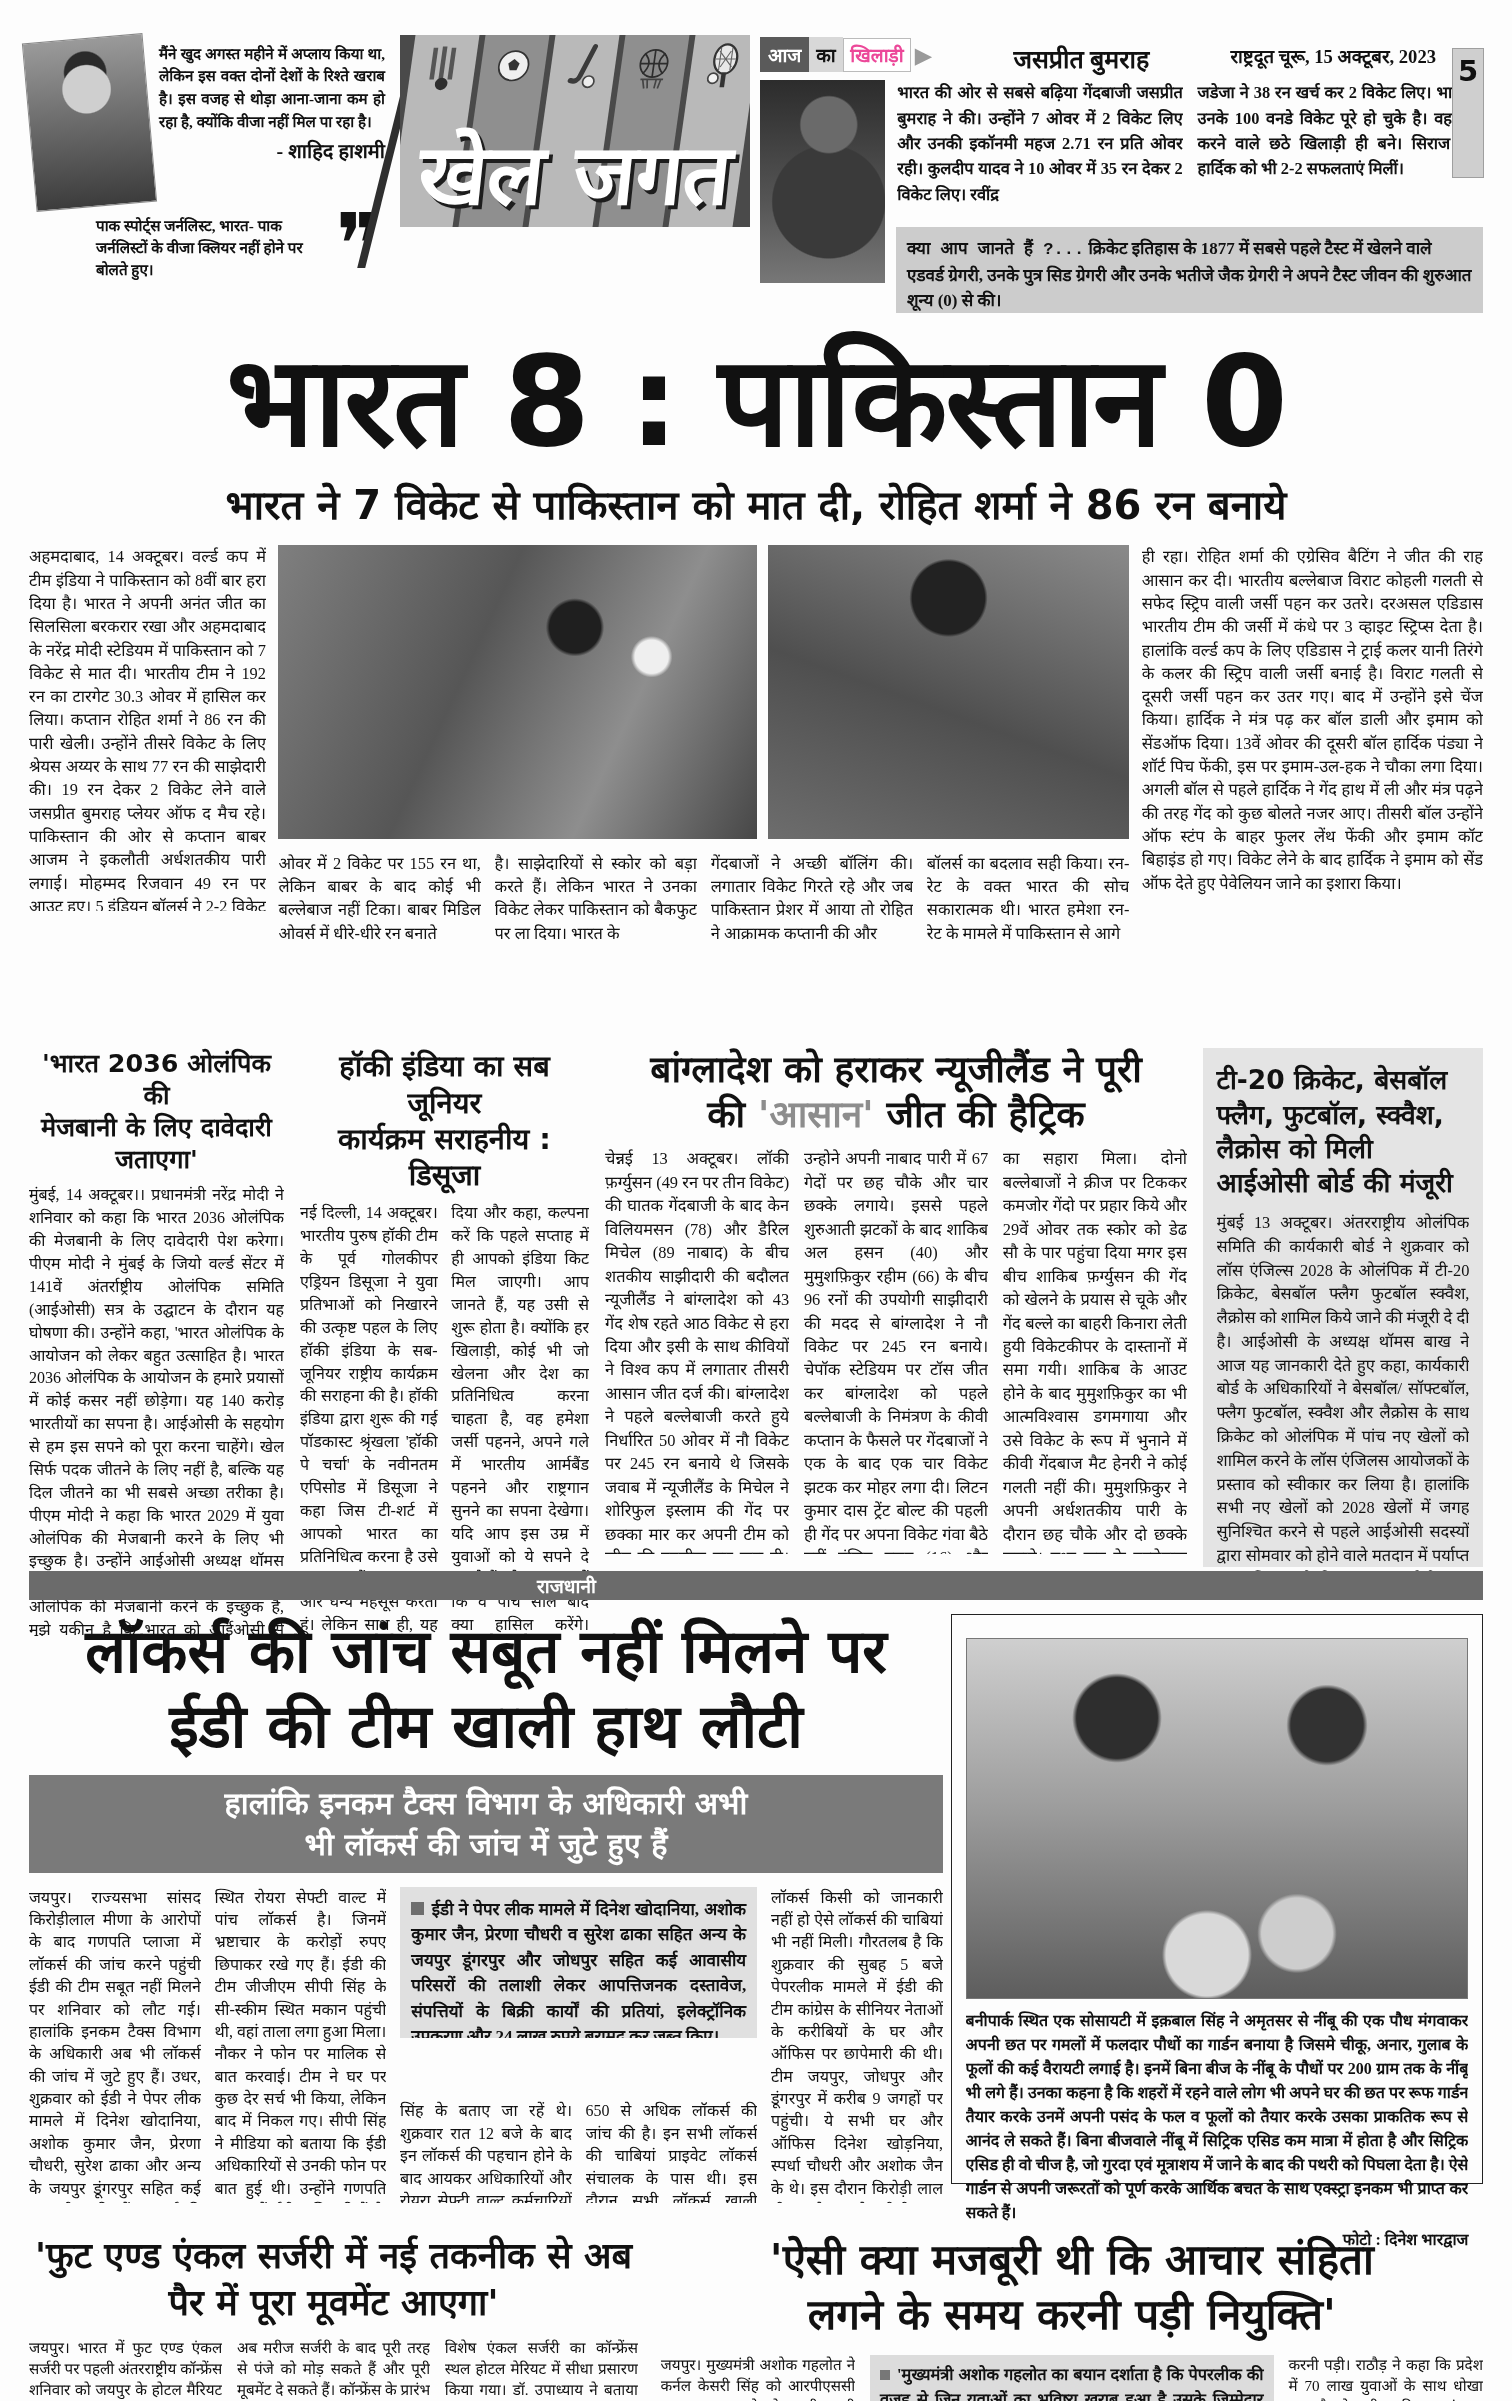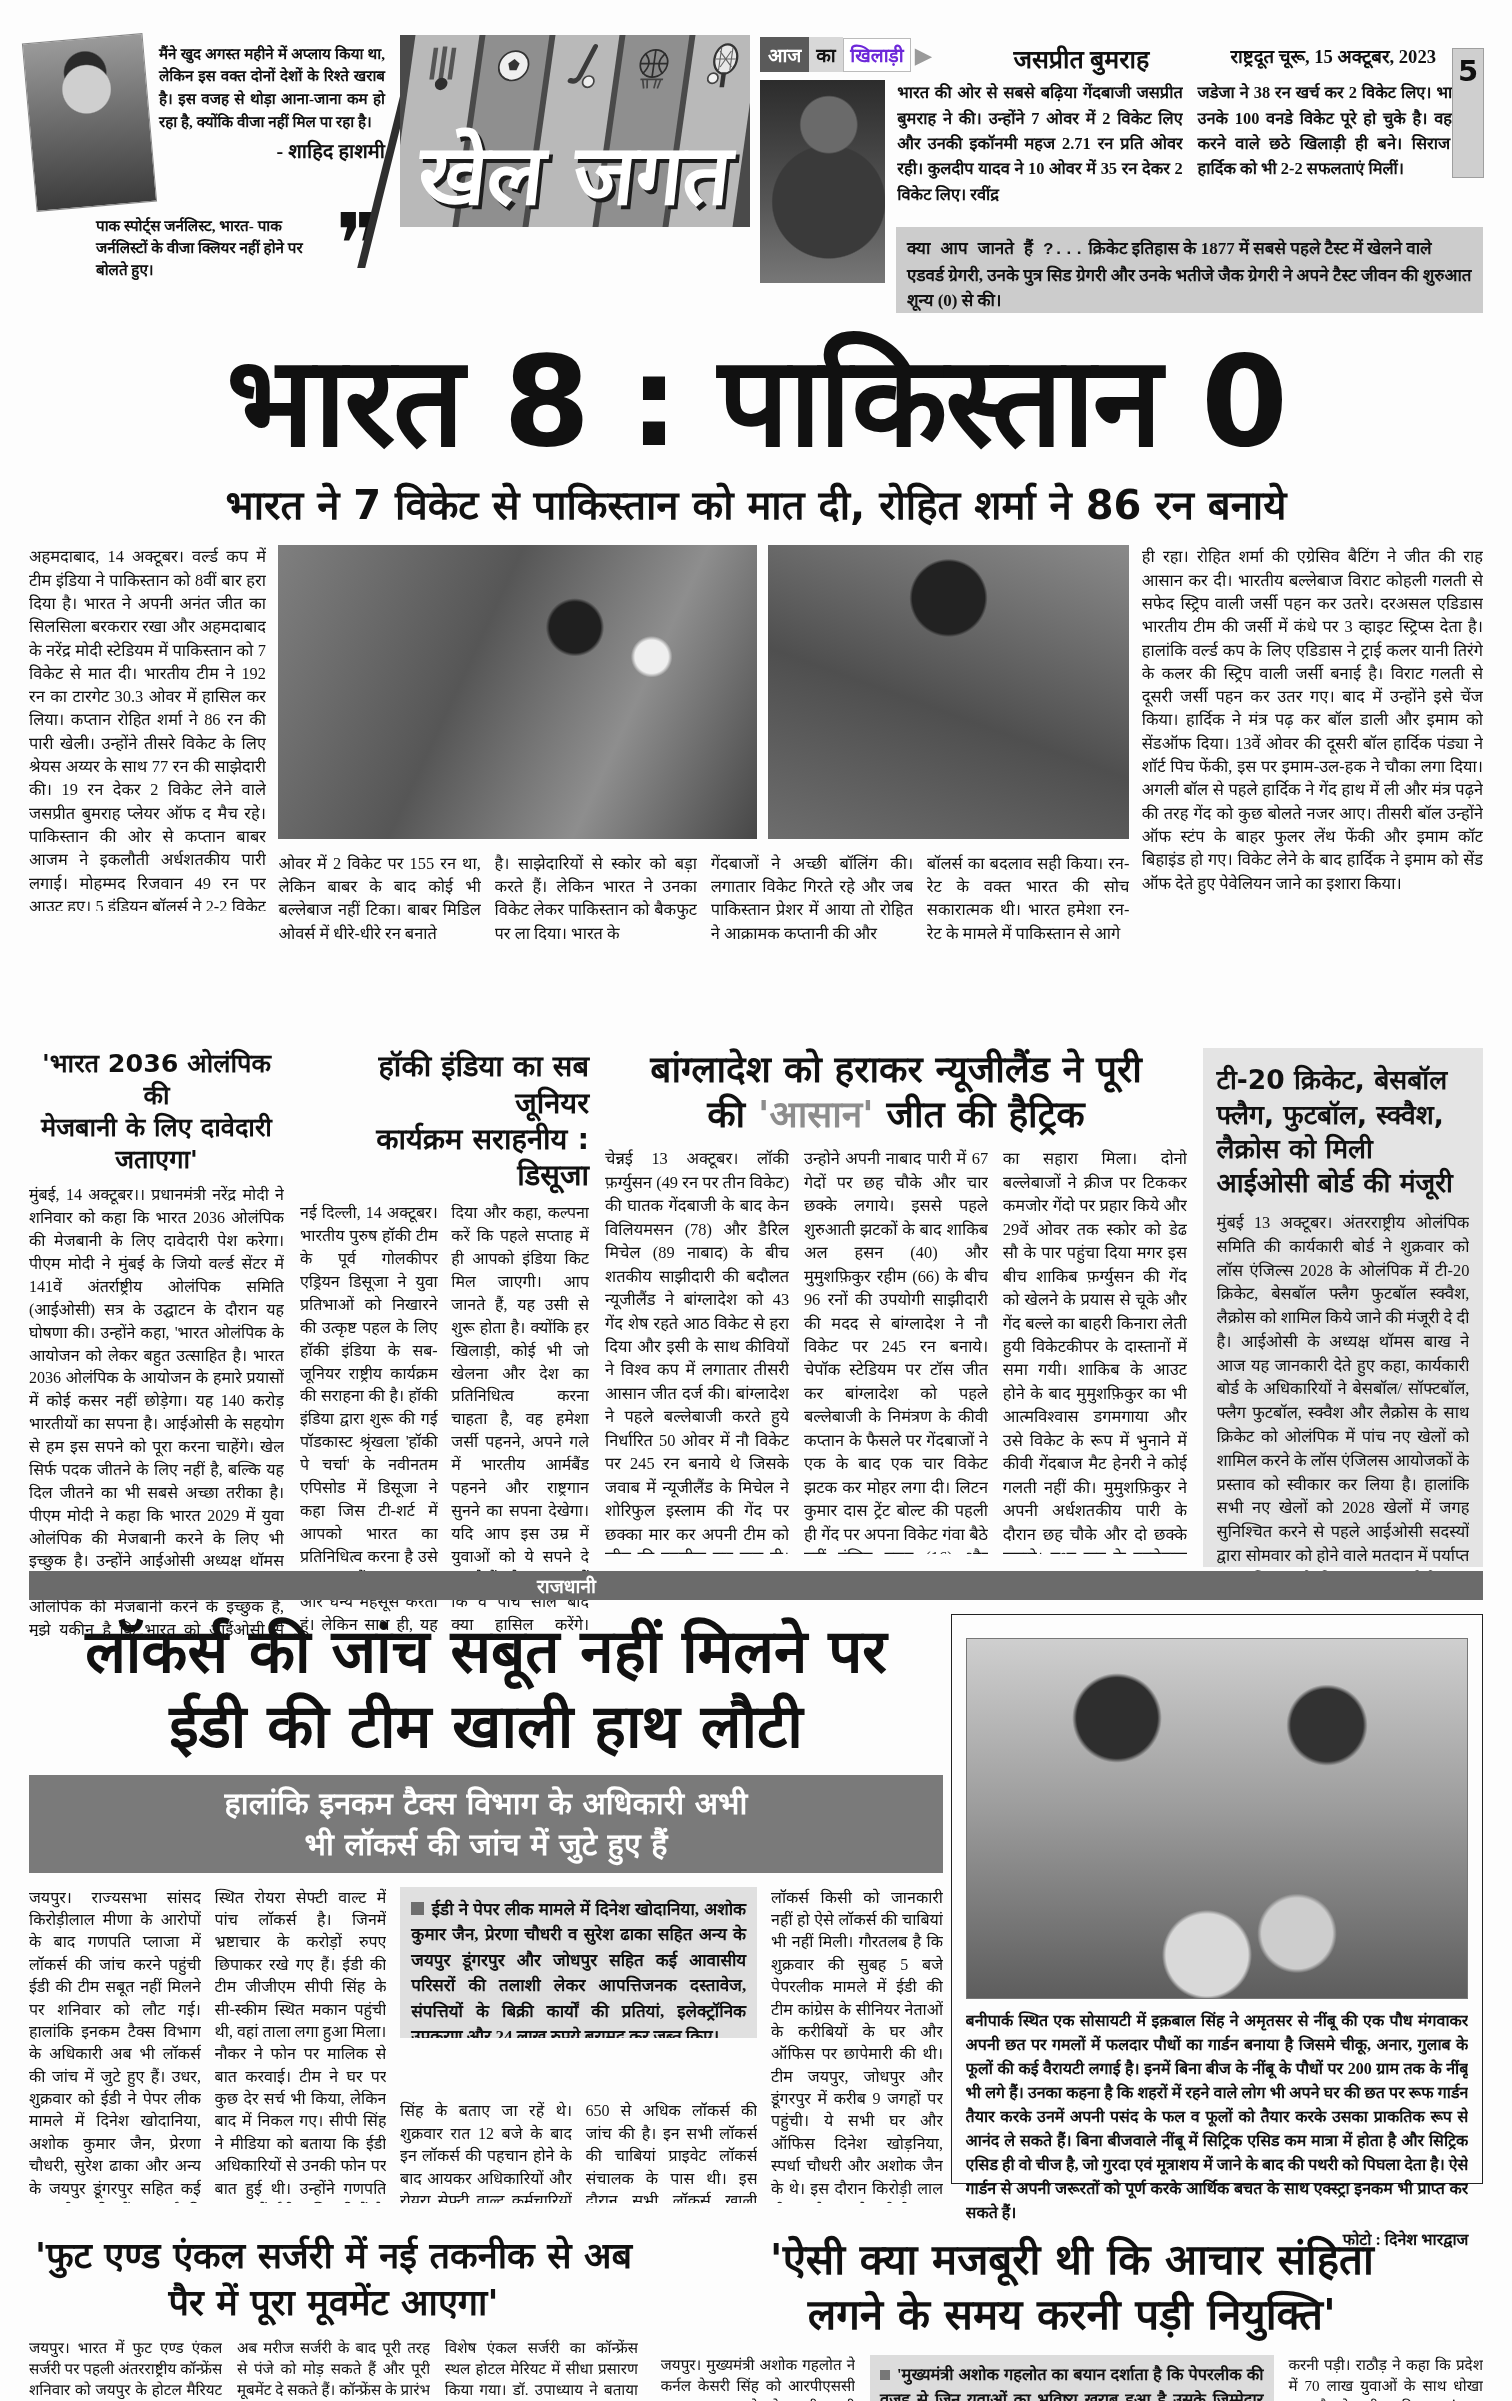--- a/index.html
+++ b/index.html
@@ -41,21 +41,21 @@
     font-family:"DejaVu Sans", sans-serif; font-weight:bold; font-size:84px; line-height:1;
     color:#ffffff; text-shadow:4px 4px 0 #1d1d1d; transform:skewX(-6deg);
   }
   .mh-icon svg { width:43px; height:49px; }
 
   .right-module { flex:1; position:relative; padding-left:10.2px; padding-top:4.5px; }
   .rm-toprow { display:flex; align-items:flex-start; }
   .badge { display:flex; align-items:center; height:20px; margin-top:12.4px; flex:none; }
   .badge .b1 { background:#5a5a5a; color:#fff; font-weight:bold; font-size:19px; padding:4.5px 8px; }
   .badge .b2 { background:#d8d8d8; color:#111; font-weight:bold; font-size:19px; padding:4.5px 6.8px; }
-  .badge .b3 { background:#fff; border:1.1px solid #bbb; color:#6d28d9; font-weight:bold; font-size:19px; padding:3.4px 6.8px; }
+  .badge .b3 { background:#fff; border:1.1px solid #bbb; color:#ec4899; font-weight:bold; font-size:19px; padding:3.4px 6.8px; }
   .badge .arrow { font-size:22.6px; color:#9a9a9a; margin-left:3.4px; font-family:"DejaVu Sans", sans-serif; }
   .rm-name { flex:1; text-align:center; font-size:25px; font-weight:bold; padding-top:8px; }
   .rm-date { font-size:18.6px; font-weight:bold; padding-top:10.2px; margin-right:47px; white-space:nowrap; }
   .page-num-box {
     position:absolute; right:-1.1px; top:20.3px; width:32px; height:130px;
     background:#cfcfcf; border:1.1px solid #9f9f9f; text-align:center;
     font-family:"DejaVu Sans", sans-serif; font-weight:bold; font-size:29px; padding-top:4.5px;
   }
   .rm-mainrow { display:flex; gap:12.4px; margin-top:5.6px; }
   .rm-photo {
@@ -103,21 +103,21 @@
   .lead-bottom-cols .col { flex:1; height:106px; }
   .lead-right { flex:1; height:486px; }
 
   
   .band2 { display:flex; gap:16px; margin-top:17px; height:519px; }
   .art-headline { font-family:"DejaVu Sans", sans-serif; font-weight:bold; text-align:center; line-height:1.25; }
   .olympics { width:255px; flex:none; }
   .olympics .art-headline { font-size:25.4px; }
   .olympics .body { margin-top:9px; height:452px; font-size:16px; line-height:1.43; }
   .hockey { width:289px; flex:none; }
-  .hockey .art-headline { font-size:29px;text-align:right; }
+  .hockey .art-headline { font-size:29px; }
   .hockey .cols { display:flex; gap:13.6px; margin-top:9px; height:435px; }
   .hockey .col { flex:1; font-size:16px; line-height:1.43; }
   .nz { width:582px; flex:none; }
   .nz .art-headline { font-size:37px; line-height:1.2; }
   .nz .hl-gray { color:#8d8d8d; }
   .nz .cols { display:flex; gap:14.7px; margin-top:10.2px; height:407px; }
   .nz .col { flex:1; font-size:16.4px; line-height:1.43; }
   .ioc { flex:1; background:#e4e4e4; padding:14.7px 13.6px; }
   .ioc .art-headline { text-align:left; font-size:26.5px; line-height:1.3; }
   .ioc .body { margin-top:10.2px; font-size:16.4px; line-height:1.45; height:373px; }

